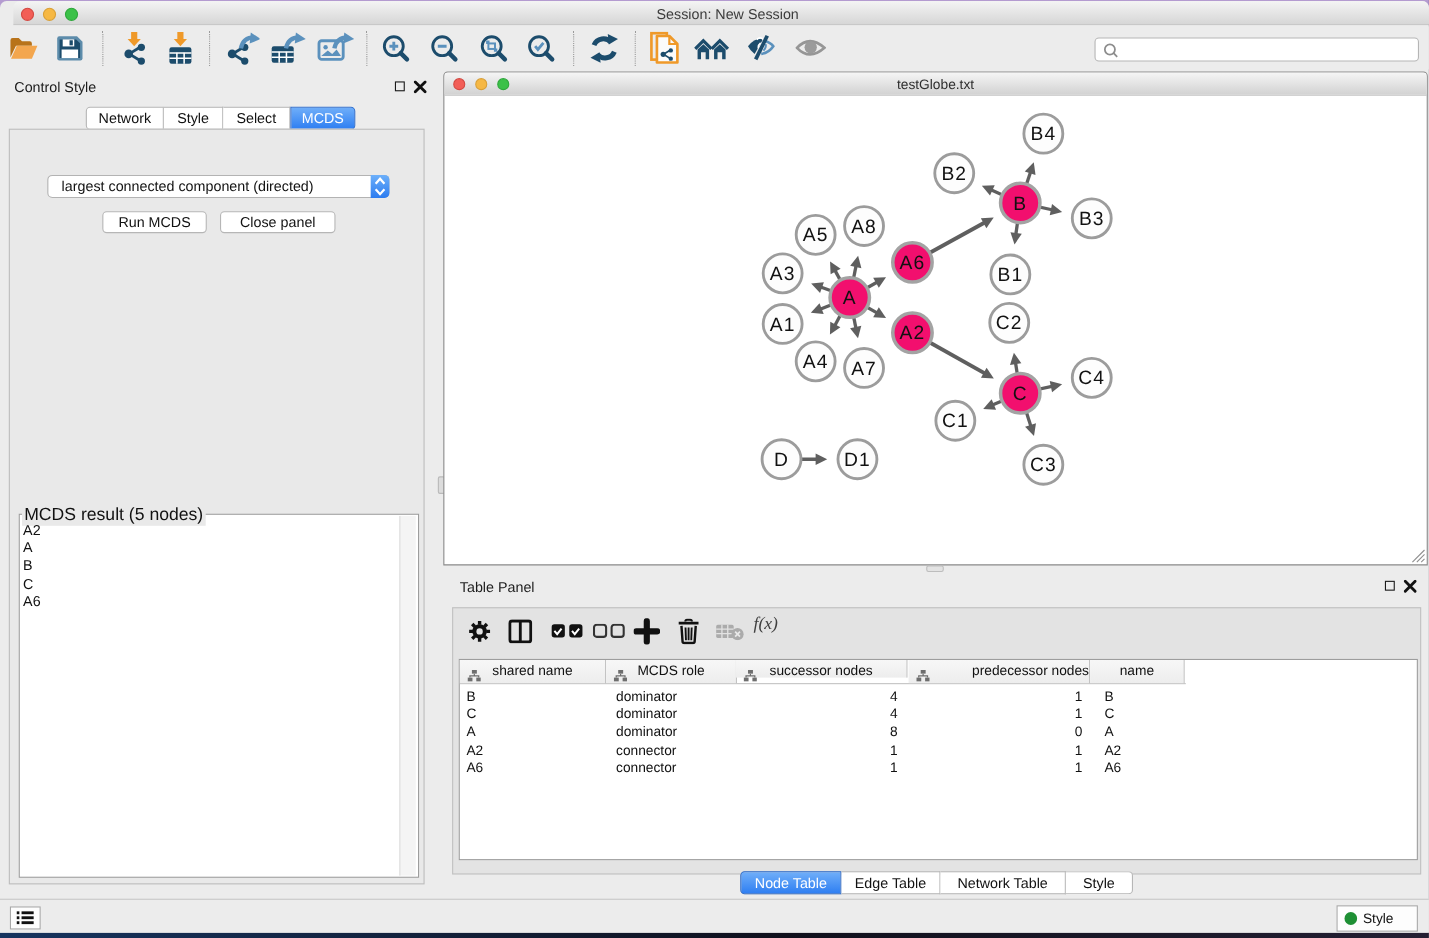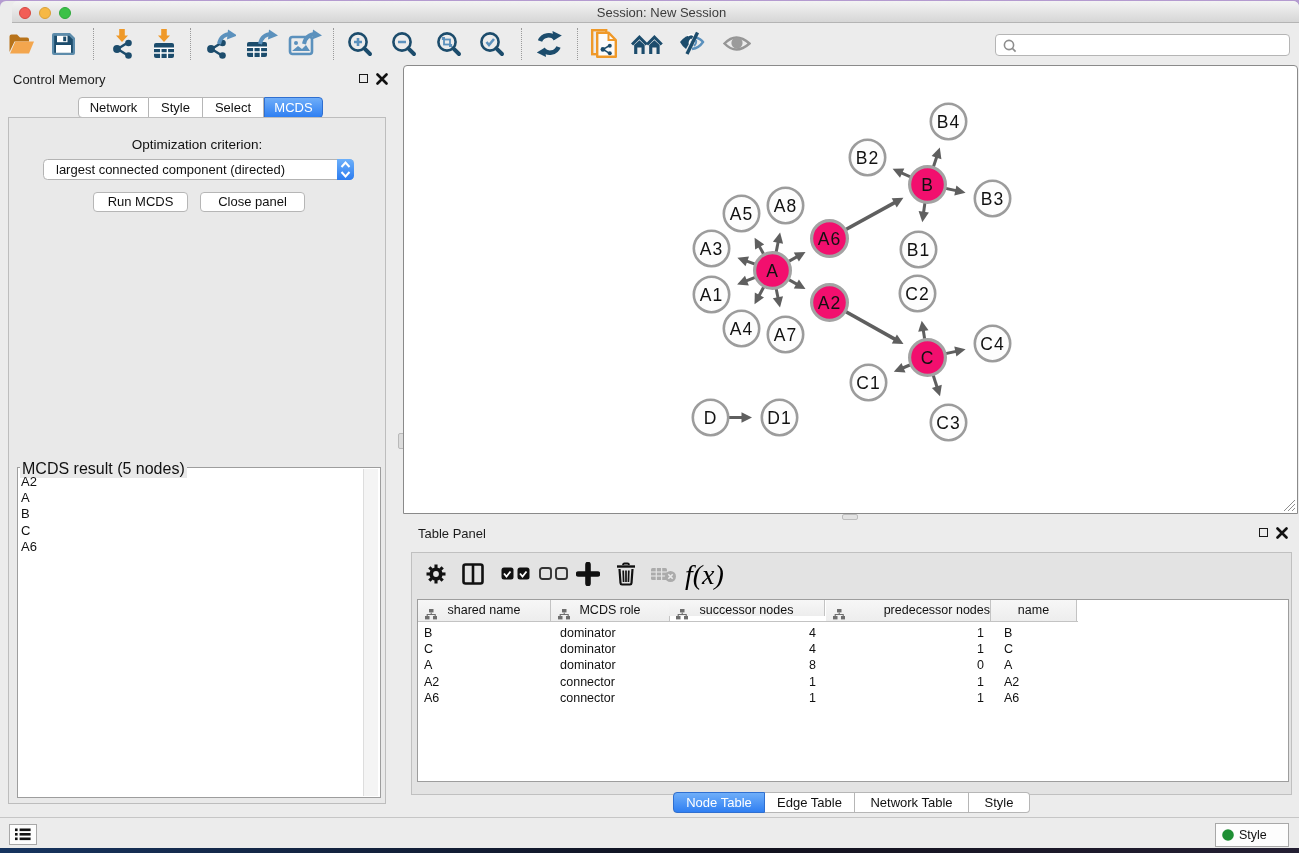--- a/index.html
+++ b/index.html
@@ -169,48 +169,53 @@
       <div class="tsep" style="left:521px"></div>
       <div class="tsep" style="left:577px"></div>
       <div id="searchbox">
         <svg width="16" height="16" style="position:absolute;left:6px;top:3px">
  <circle cx="7" cy="7" r="4.6" fill="none" stroke="#8d8d8d" stroke-width="1.6"></circle>
  <line x1="10.4" y1="10.4" x2="13.6" y2="13.6" stroke="#8d8d8d" stroke-width="1.6"></line>
         </svg>
       </div>
     </div>
 
-<div class="abs panelhdr" style="left:13px;top:71px">Control Memory</div>
+<div class="abs panelhdr" style="left:13px;top:71px">Control Style</div>
 <div class="float-ic" style="left:359px;top:73px"></div>
 <svg class="abs" style="left:376px;top:72px" width="12" height="12">
       <path d="M1.5,1.5 L10.5,10.5 M10.5,1.5 L1.5,10.5" stroke="#111" stroke-width="2.6" stroke-linecap="round"></path>
     </svg>
 <div class="tab" style="left:78px;top:96px;width:71px;border-radius:4px 0 0 4px">Network</div>
 <div class="tab" style="left:149px;top:96px;width:54px;border-left:none">Style</div>
 <div class="tab" style="left:203px;top:96px;width:61px;border-left:none">Select</div>
 <div class="tab tabsel" style="left:264px;top:96px;width:59px;border-radius:0 4px 4px 0">MCDS</div>
 <div class="abs" style="left:8px;top:116px;width:378px;height:687px;background:#e9e9e9;border:1px solid #bdbdbd"></div>
-<div class="abs" style="left:8px;top:136px;width:378px;text-align:center;font-size:13.5px;color:#111">Optimization criterion:</div>
 <div class="abs" style="left:43px;top:158px;width:311px;height:21px;background:#fff;border:1px solid #b3b3b3;border-radius:4.5px">
   <div style="position:absolute;left:12px;top:2px;font-size:13px;color:#111">largest connected component (directed)</div>
   <div style="position:absolute;right:-1px;top:-1px;width:17px;height:21px;border-radius:0 4.5px 4.5px 0;background:linear-gradient(#6db0fa,#2c7cf0)">
    <svg width="17" height="21">
           <path d="M4.5,8 L8.5,3.5 L12.5,8 M4.5,13 L8.5,17.5 L12.5,13" fill="none" stroke="#fff" stroke-width="2"></path>
         </svg>
   </div>
 </div>
 <div class="btn" style="left:93px;top:191px;width:95px;height:20px;line-height:18px">Run MCDS</div>
 <div class="btn" style="left:200px;top:191px;width:105px;height:20px;line-height:18px">Close panel</div>
 <div class="abs" style="left:17px;top:466px;width:364px;height:331px;background:#fff;border:1px solid #9d9d9d"></div>
 <div class="abs" style="left:20px;top:459px;background:#e9e9e9;padding:0 2px;font-size:16px;color:#111">MCDS result (5 nodes)</div>
 <div class="abs" style="left:363px;top:468px;width:15px;height:327px;background:#f4f4f4;border-left:1px solid #ddd"></div>
 <div class="abs" style="left:21px;top:473px;font-size:13px;color:#111;line-height:16.2px">A2<br>A<br>B<br>C<br>A6</div>
 <div class="abs" style="left:398px;top:432px;width:7px;height:16px;background:#dcdcdc;border:1px solid #b9b9b9;border-radius:2px"></div>
 
 <div class="abs" style="left:403px;top:64px;width:895px;height:449px;border:1px solid #8a8a8a;border-radius:4px 4px 0 0;background:#fff">
+ <div style="position:absolute;left:0;top:0;width:100%;height:21px;background:linear-gradient(#f5f5f5,#d2d2d2);border-bottom:1px solid #a9a9a9;border-radius:4px 4px 0 0">
+  <div class="tl" style="left:8px;top:5px;width:11px;height:11px;background:#f25e57;border:0.5px solid #d44942"></div>
+  <div class="tl" style="left:28px;top:5px;width:11px;height:11px;background:#f6b844;border:0.5px solid #d9a038"></div>
+  <div class="tl" style="left:48px;top:5px;width:11px;height:11px;background:#3bc148;border:0.5px solid #2fa83c"></div>
+  <div style="position:absolute;top:3.5px;left:0;width:100%;text-align:center;font-size:12.5px;color:#2e2e2e">testGlobe.txt</div>
+ </div>
  <svg style="position:absolute;right:1px;bottom:1px" width="14" height="14">
    <g stroke="#8e8e8e" stroke-width="1">
           <line x1="13" y1="2" x2="2" y2="13"></line>
           <line x1="13" y1="6" x2="6" y2="13"></line>
           <line x1="13" y1="10" x2="10" y2="13"></line>
         </g>
  </svg>
 </div>
 <svg id="graph" style="position:absolute;left:404.5px;top:85.5px" width="893" height="427" font-family="Liberation Sans, sans-serif">
       <line x1="367.5" y1="183.5" x2="353.7" y2="158.1" stroke="#5f5f5f" stroke-width="3"></line>
@@ -351,21 +356,21 @@
       </g>
 <g stroke="#e3e3e3" stroke-width="1.2">
         <line x1="0" y1="5" x2="16" y2="5"></line>
         <line x1="0" y1="9" x2="16" y2="9"></line>
 <line x1="5.3" y1="1" x2="5.3" y2="13"></line>
         <line x1="10.6" y1="1" x2="10.6" y2="13"></line>
       </g>
 <circle cx="19.5" cy="9.5" r="5.5" fill="#ababab"></circle>
       <path d="M17.3,7.3 l4.4,4.4 M21.7,7.3 l-4.4,4.4" stroke="#e9e9e9" stroke-width="1.6"></path>
     </svg>
-    <div class="abs" style="left:685px;top:558px;font-family:'Liberation Serif',serif;font-style:italic;font-size:28px;color:#000000">f(x)</div>
+    <div class="abs" style="left:685px;top:558px;font-family:'Liberation Serif',serif;font-style:italic;font-size:16px;color:#404040">f(x)</div>
 <div class="abs" style="left:417px;top:598px;width:872px;height:183px;background:#fff;border:1px solid #9d9d9d">
  <div style="position:absolute;left:0;top:0;width:660px;height:22px;border-bottom:1px solid #c3c3c3">
   <div style="position:absolute;left:0px;top:0;width:133px;height:21px;border-right:1px solid #c3c3c3;background:linear-gradient(#f7f7f7,#ededed);text-align:center;font-size:12.5px;color:#111;line-height:20px"><span style="position:absolute;left:7px;top:5px"><svg width="12" height="11" style="vertical-align:-1px">
               <g fill="#6e6e6e">
 <rect x="4" y="0" width="4.5" height="3.4"></rect>
                 <rect x="0" y="7" width="4.5" height="3.4"></rect>
                 <rect x="8" y="7" width="4.5" height="3.4"></rect>
               </g>
 <path d="M6.2,3.4 V5.5 M2.2,7 V5.5 H10.2 V7" fill="none" stroke="#6e6e6e" stroke-width="1.1"></path>
             </svg></span>shared name</div>

